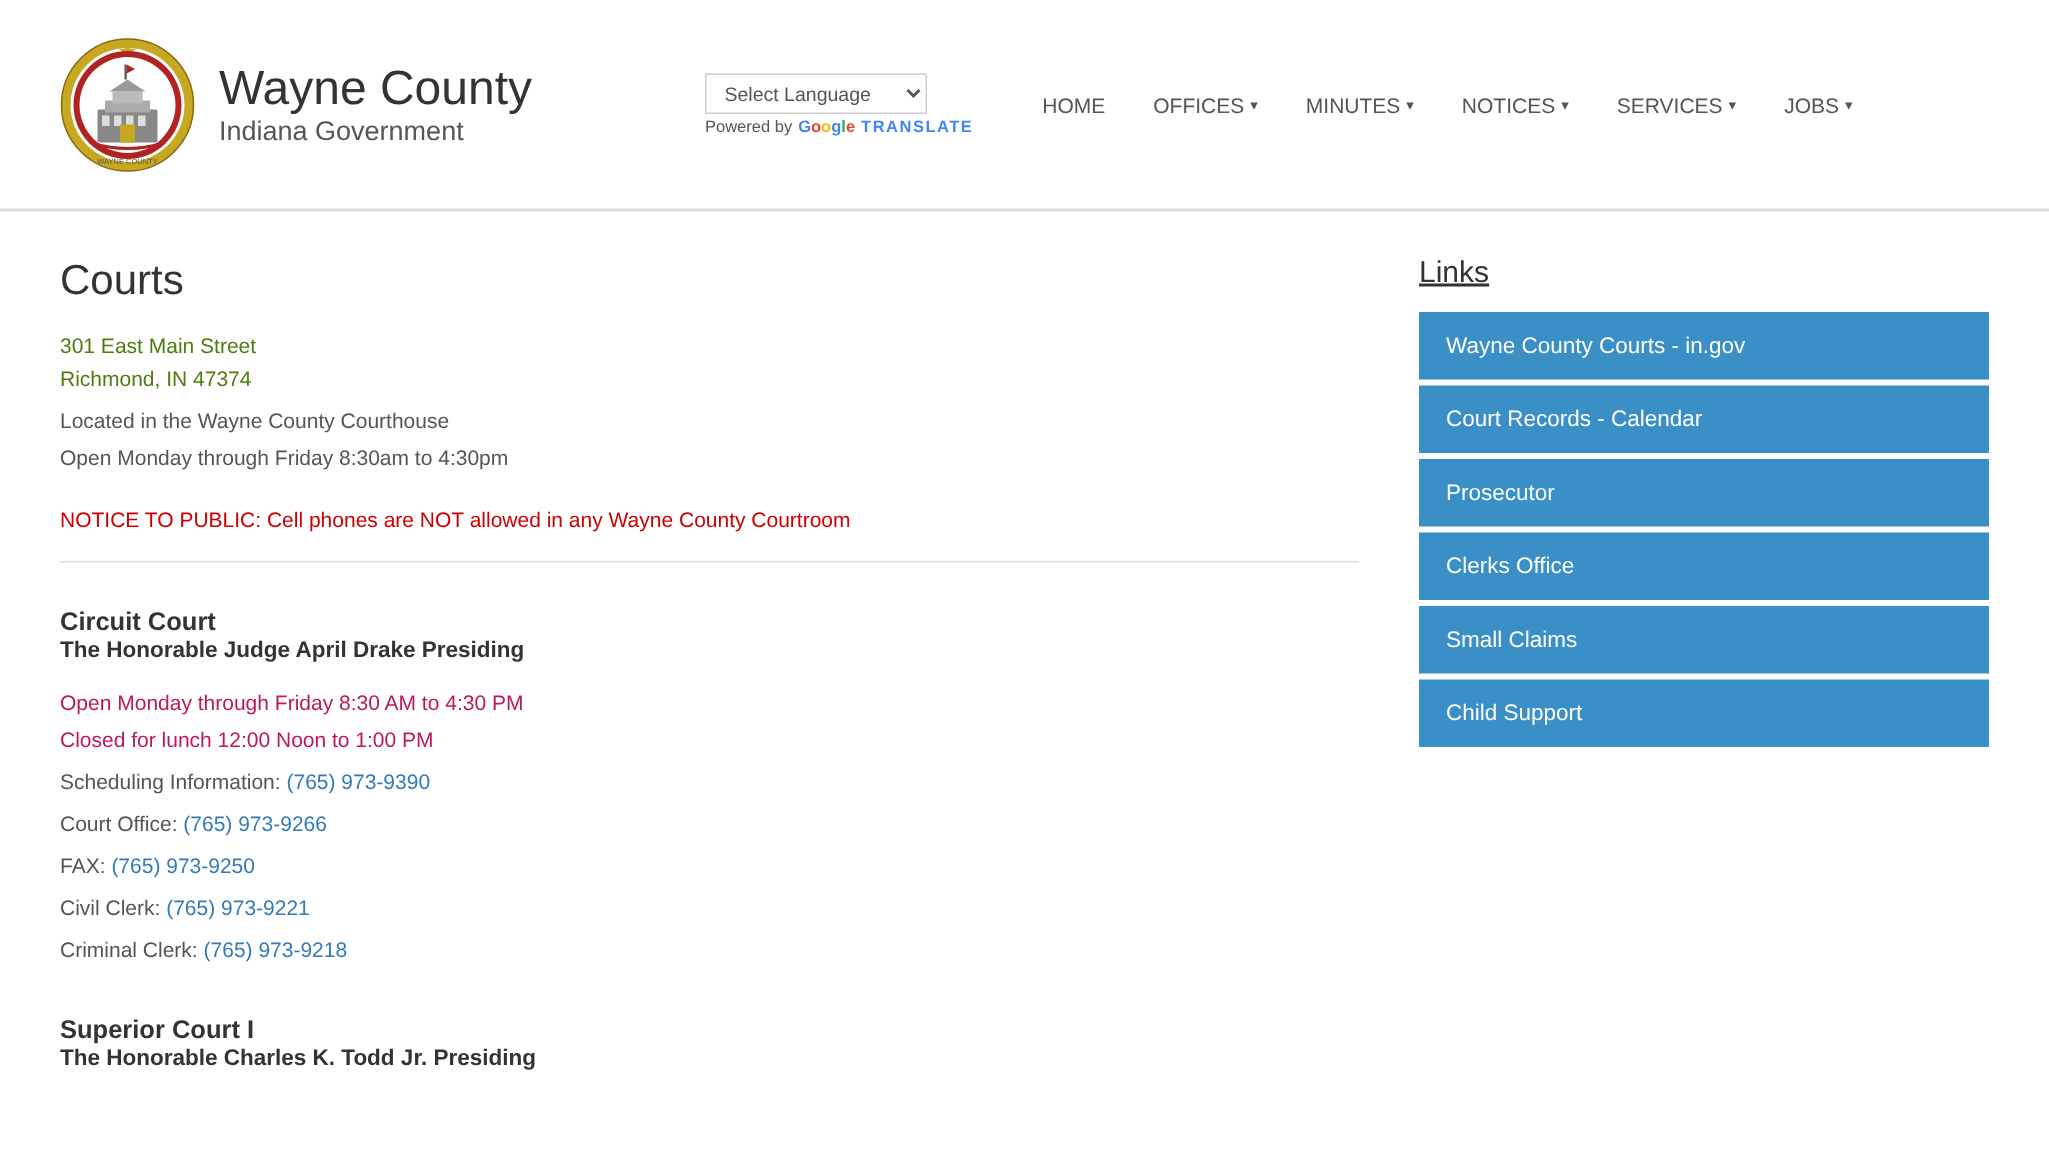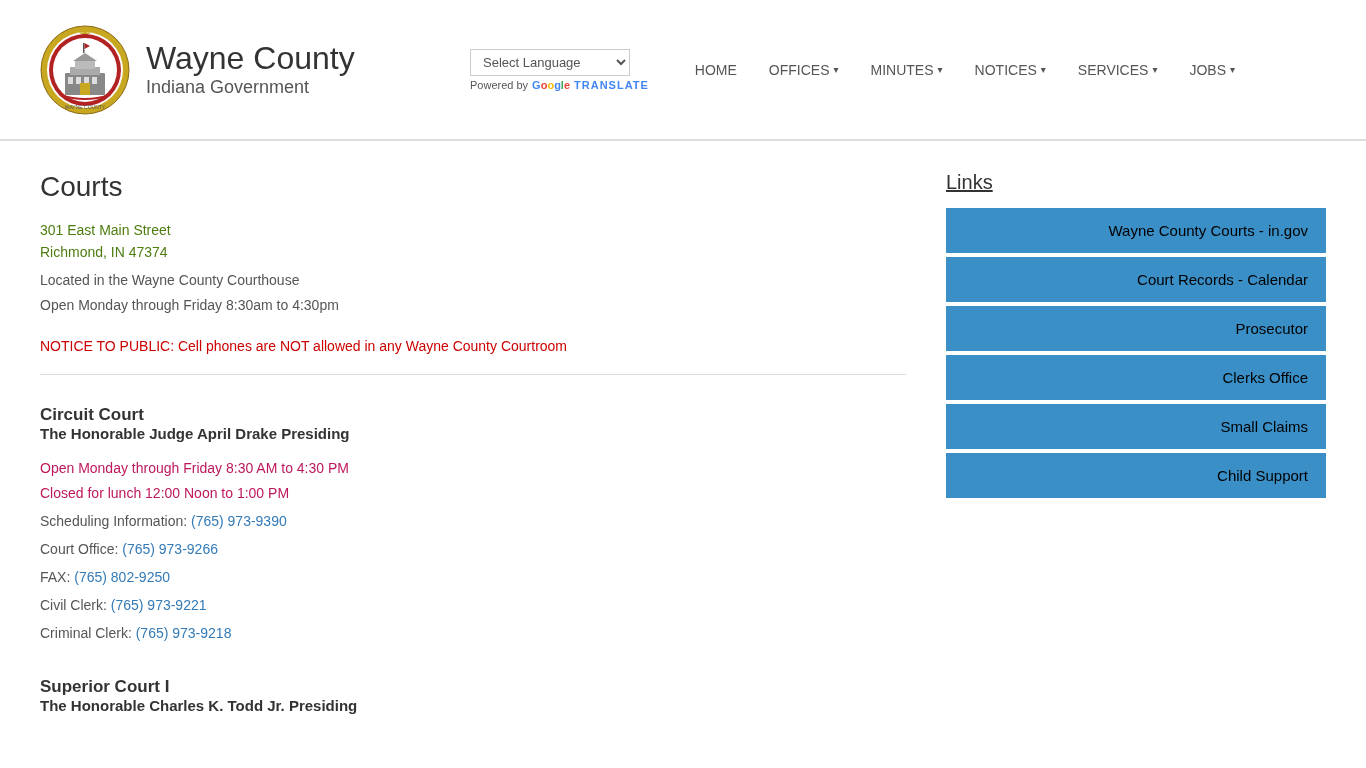--- a/index.html
+++ b/index.html
@@ -37,21 +37,21 @@
       flex-direction: column;
       align-items: flex-start;
       margin-right: 30px;
     }
     #translate-select {
       font-size: 13px;
       padding: 4px 8px;
       border: 1px solid #ccc;
       color: #555;
       background: #fff;
-      width: 160px;
+      width: 148px;
     }
     #translate-powered {
       font-size: 11px;
       color: #555;
       margin-top: 3px;
       display: flex;
       align-items: center;
       gap: 4px;
     }
     #google-logo {
@@ -170,28 +170,28 @@
       font-size: 20px;
       font-weight: 300;
       color: #333;
       margin-bottom: 14px;
       text-decoration: underline;
     }
     .link-btn {
       display: block;
       width: 100%;
       background: #3a8fc7;
-      color: #000000;
+      color: #ffffff;
       padding: 14px 18px;
       margin-bottom: 4px;
       font-size: 15px;
       text-decoration: none;
       cursor: pointer;
       border: none;
-      text-align: right;
+      text-align: left;
     }
   </style>
 </head>
 <body>
 
 <div id="header">
   <div id="logo-area">
 
     <div style="width:90px;height:90px;flex-shrink:0;">
       <svg width="90" height="90" viewBox="0 0 90 90" xmlns="http://www.w3.org/2000/svg">
@@ -304,21 +304,21 @@
         <div>
           <span>Scheduling Information:</span>
           <a class="court-phone" href="#">(765) 973-9390</a>
         </div>
         <div>
           <span>Court Office:</span>
           <a class="court-phone" href="#">(765) 973-9266</a>
         </div>
         <div>
           <span>FAX:</span>
-          <a class="court-phone" href="#">(765) 802-9250</a>
+          <a class="court-phone" href="#">(765) 973-9250</a>
         </div>
         <div>
           <span>Civil Clerk:</span>
           <a class="court-phone" href="#">(765) 973-9221</a>
         </div>
         <div>
           <span>Criminal Clerk:</span>
           <a class="court-phone" href="#">(765) 973-9218</a>
         </div>
       </div>

